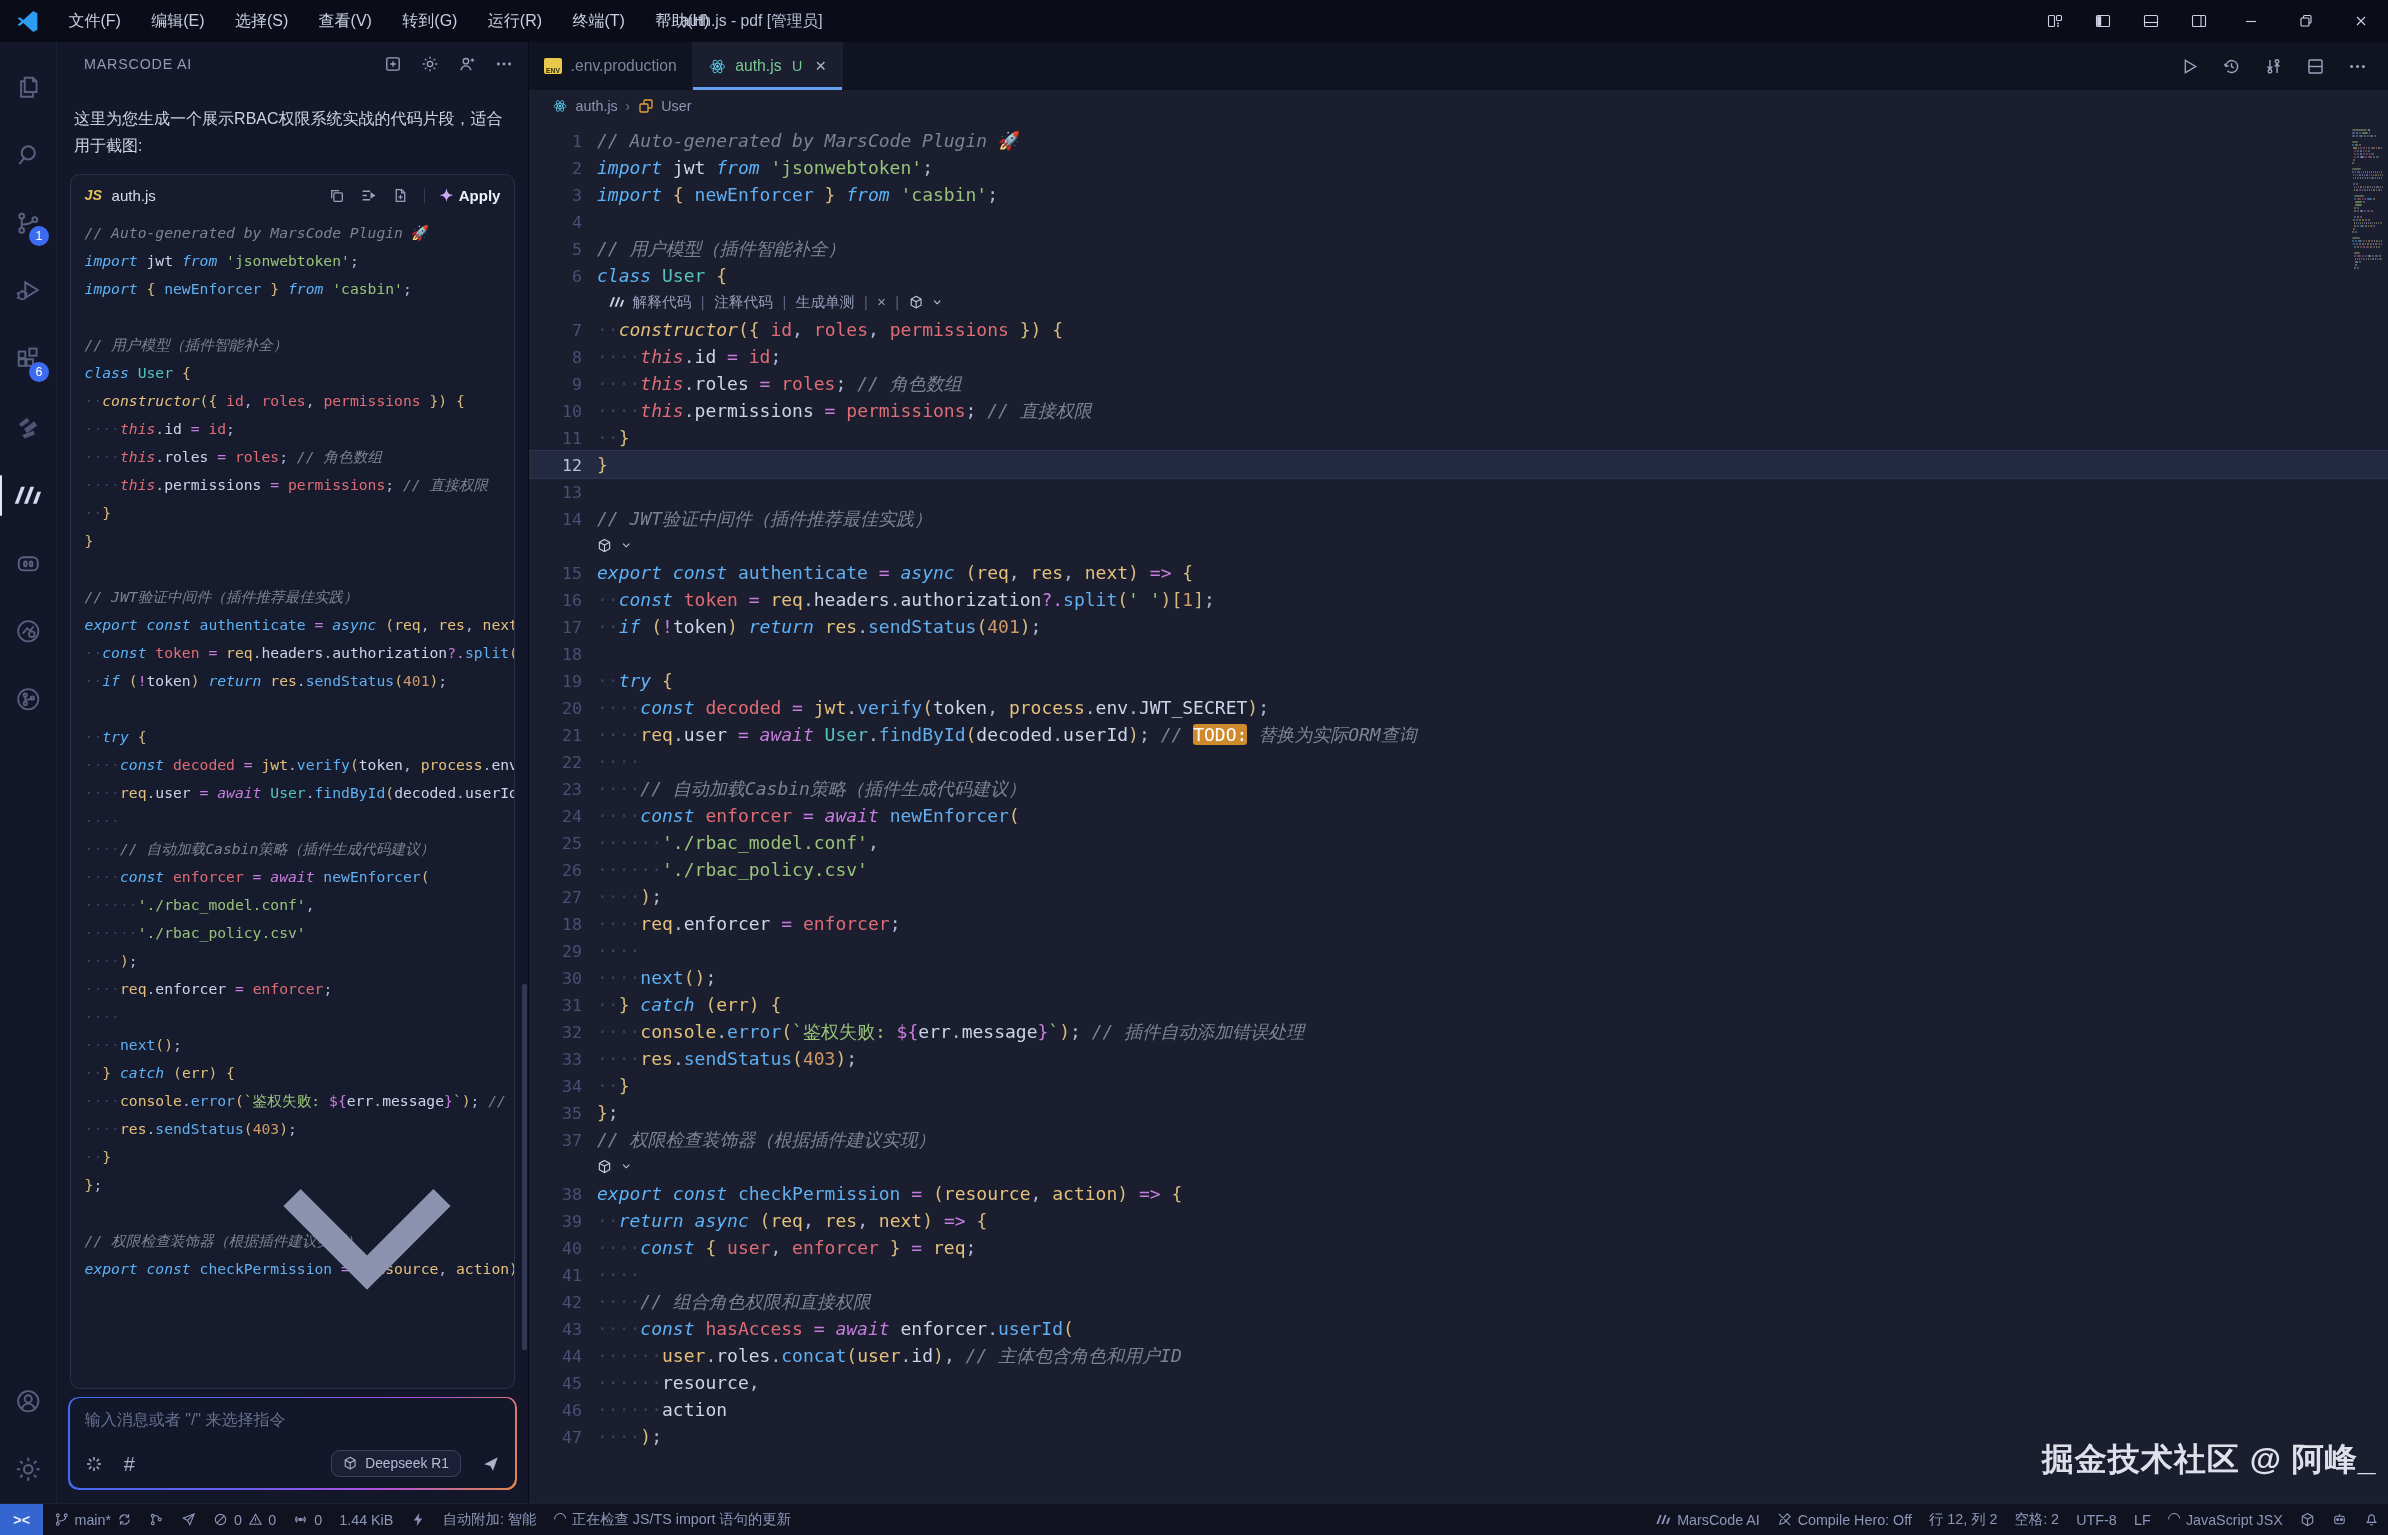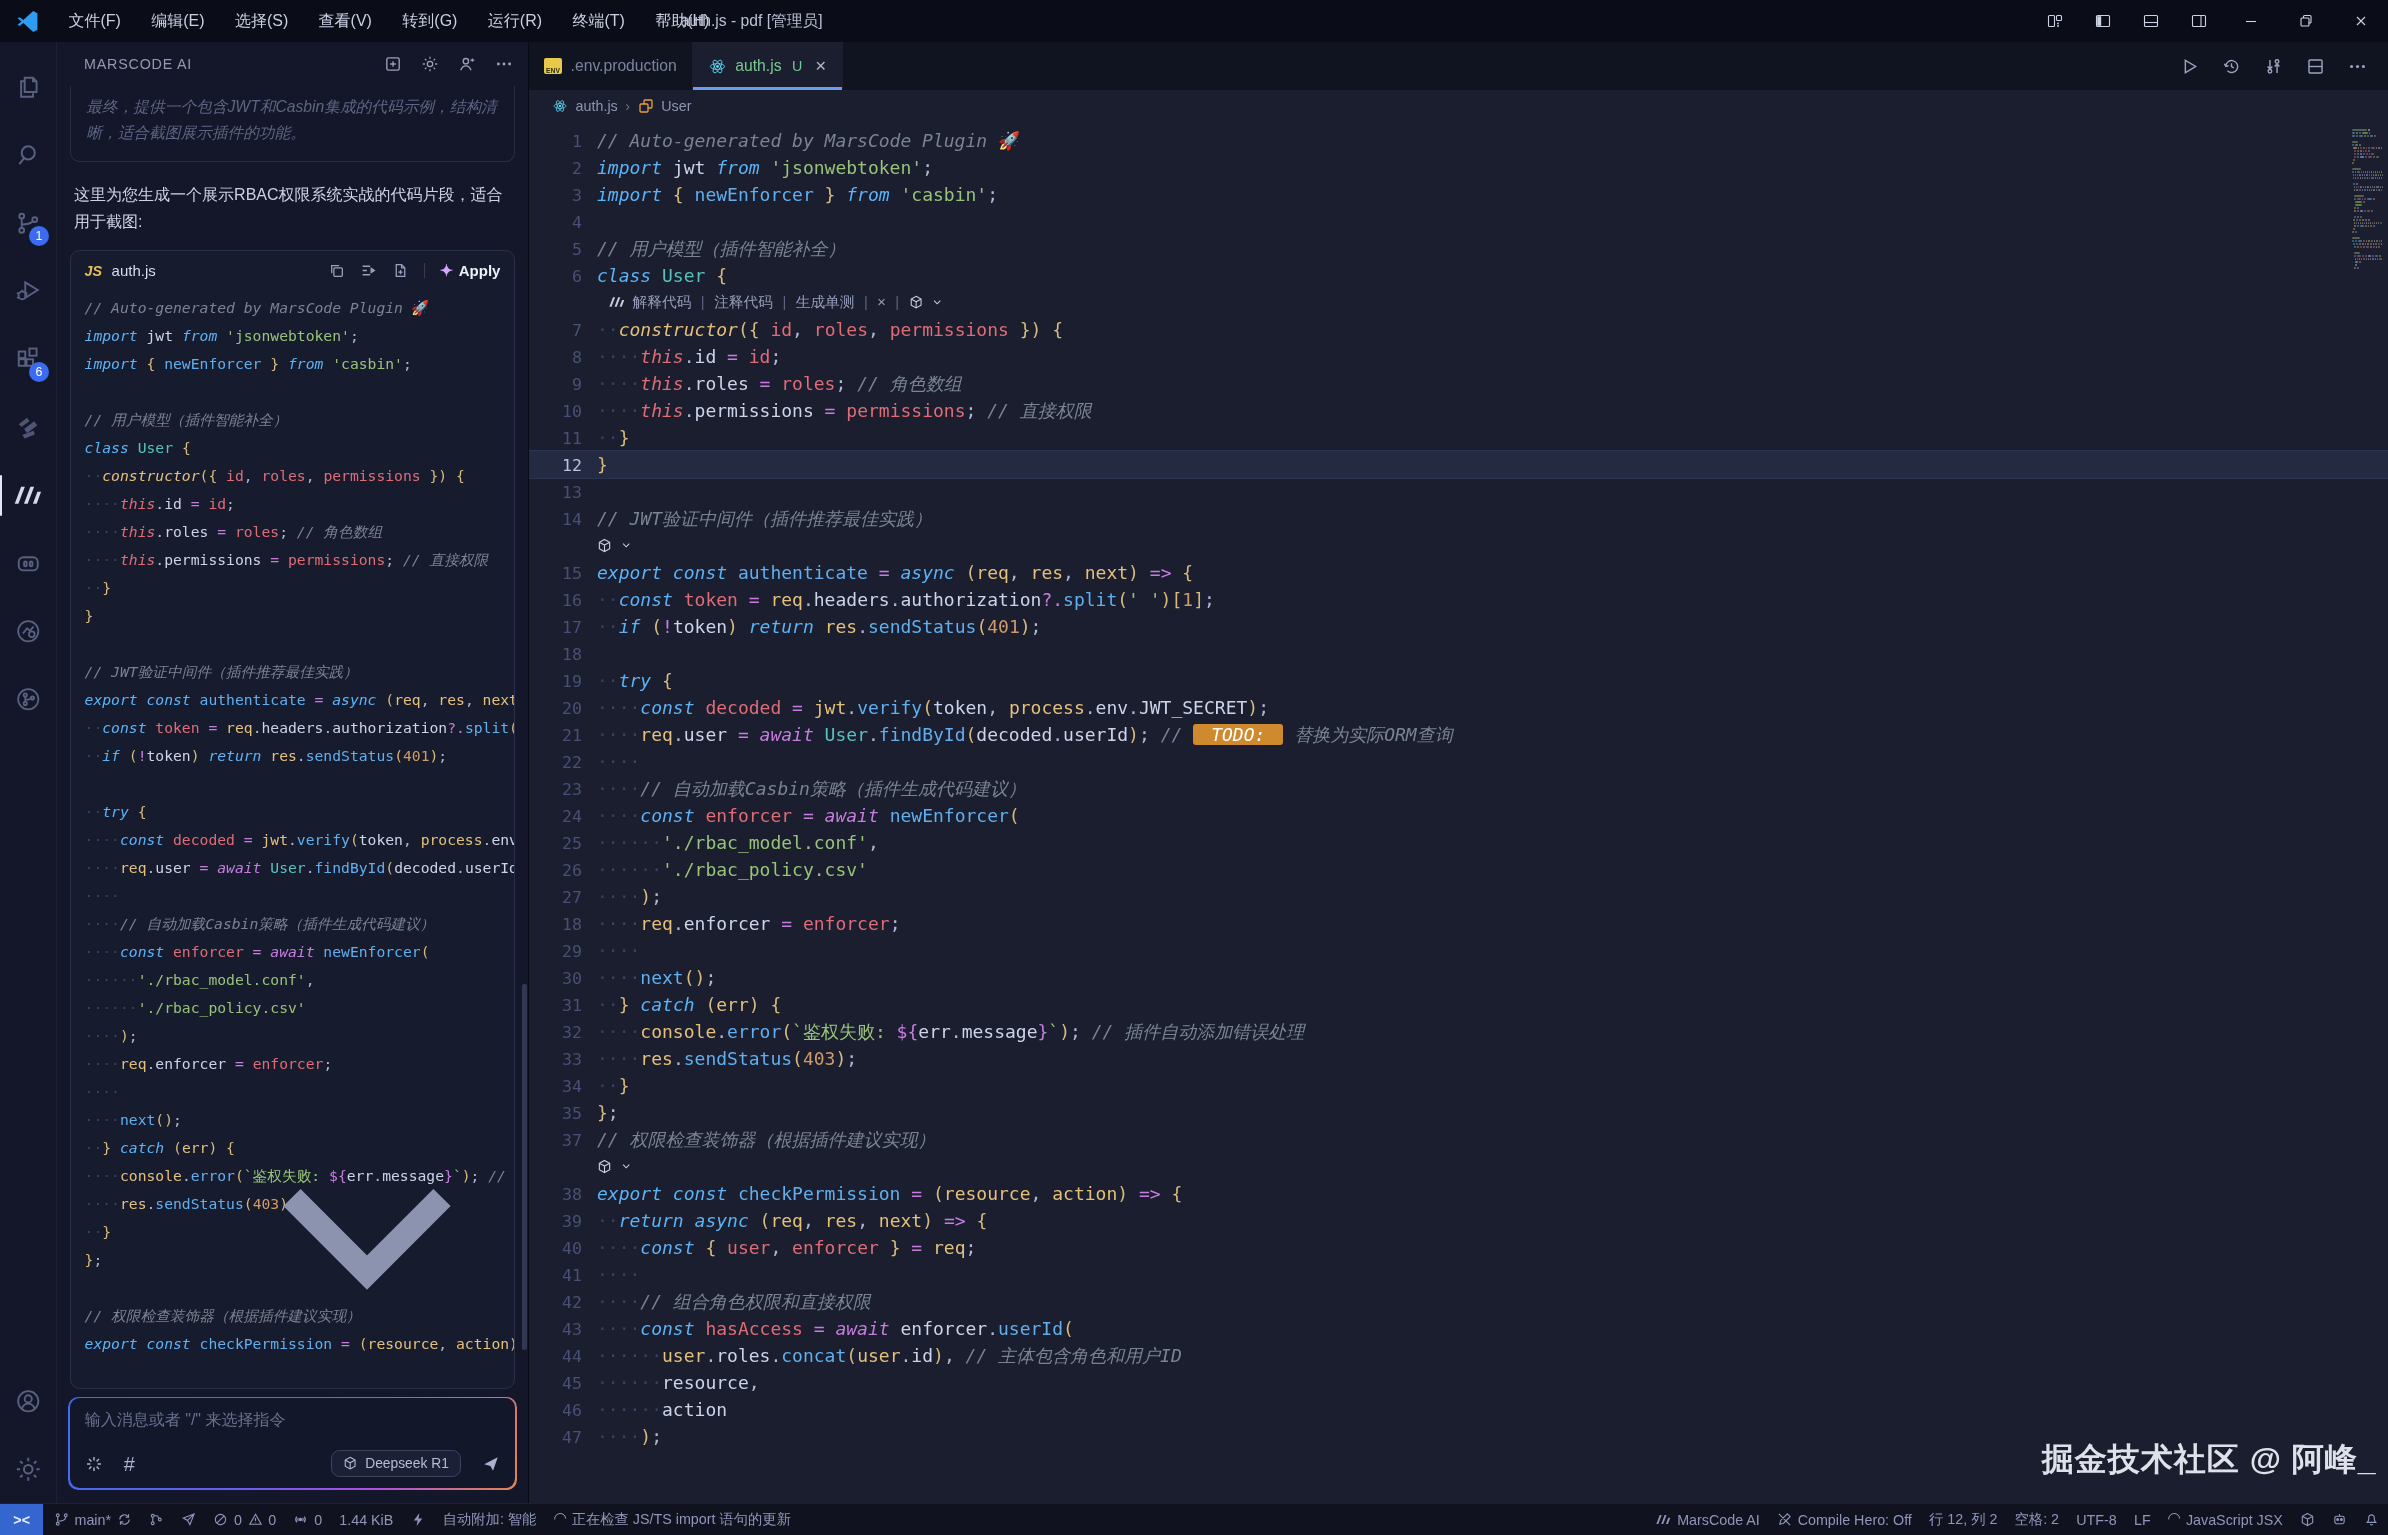--- a/index.html
+++ b/index.html
@@ -113,21 +113,21 @@
   .tk-f { color:#61afef; }
   .tk-cl { color:#56c2c0; }
   .tk-s { color:#98c379; }
   .tk-n { color:#d19a66; }
   .tk-o { color:#c77dde; }
   .tk-p { color:#aeb7d6; }
   .tk-b { color:#d7ba7d; }
   .tk-ws { color:#394060; }
   .tk-ctor { color:#e5c07b; font-style:italic; }
   .tk-e { font-style:normal; }
-  .tk-todo { background:#cf8a2d; color:#fff; font-style:italic; border-radius:2.9px; padding:0 18px; }
+  .tk-todo { background:#cf8a2d; color:#fff; border-radius:2.9px; padding:0 0; }
 
   .minimap { position:absolute; top:7.6px; right:5.7px; width:30px; }
   .mm-row { height:2px; margin-bottom:1px; display:flex; gap:1px; }
   .mm-seg { height:2px; border-radius:1px; }
   .watermark { position:absolute; right:11.4px; bottom:21px; color:#e9ecf4; font-size:32px; font-weight:bold;
     letter-spacing:1px; opacity:.95; }
 
   
   .statusbar { height:32px; flex:0 0 32px; background:#10131f; display:flex; align-items:stretch;
     justify-content:space-between; color:#8d96ba; font-size:14.3px; border-top:1px solid #1b2033; }
@@ -366,21 +366,20 @@
             <span class="icn">
               <svg viewBox="0 0 16 16" fill="currentColor">
                 <circle cx="3" cy="8" r="1.3"></circle>
                 <circle cx="8" cy="8" r="1.3"></circle>
                 <circle cx="13" cy="8" r="1.3"></circle>
               </svg>
             </span>
           </span>
       </div>
       <div class="sb-content">
-        <div class="faded-box">最终，提供一个包含JWT和Casbin集成的代码示例，结构清晰，适合截图展示插件的功能。</div>
         <div class="sb-msg">这里为您生成一个展示RBAC权限系统实战的代码片段，适合用于截图:</div>
         <div class="code-card">
           <div class="cc-head">
             <span class="cc-js">JS</span>
             <span class="cc-file">auth.js</span>
             <span class="cc-icons">
               <span class="icn" id="cc-copy">
                   <svg viewBox="0 0 16 16" fill="none" stroke="currentColor" stroke-width="1.2">
                     <rect x="5.5" y="5.5" width="8" height="8" rx="1"></rect>
                     <path d="M10.5 3.5h-7v7"></path>

